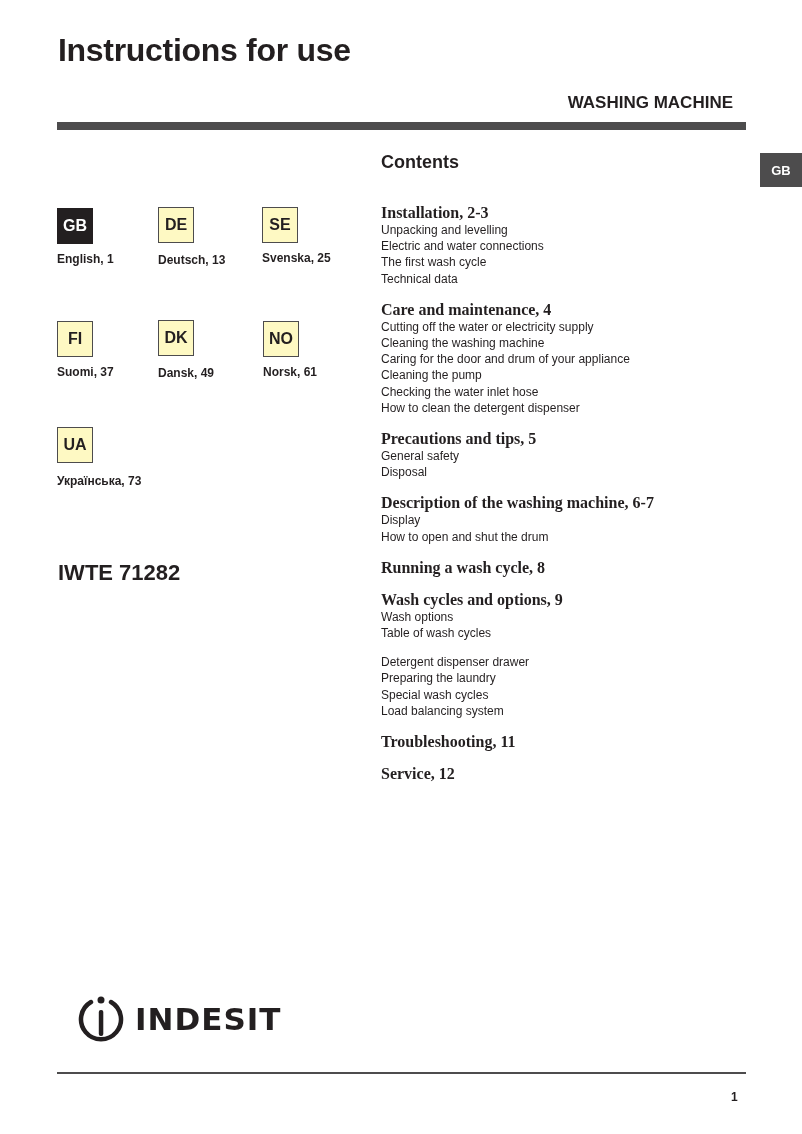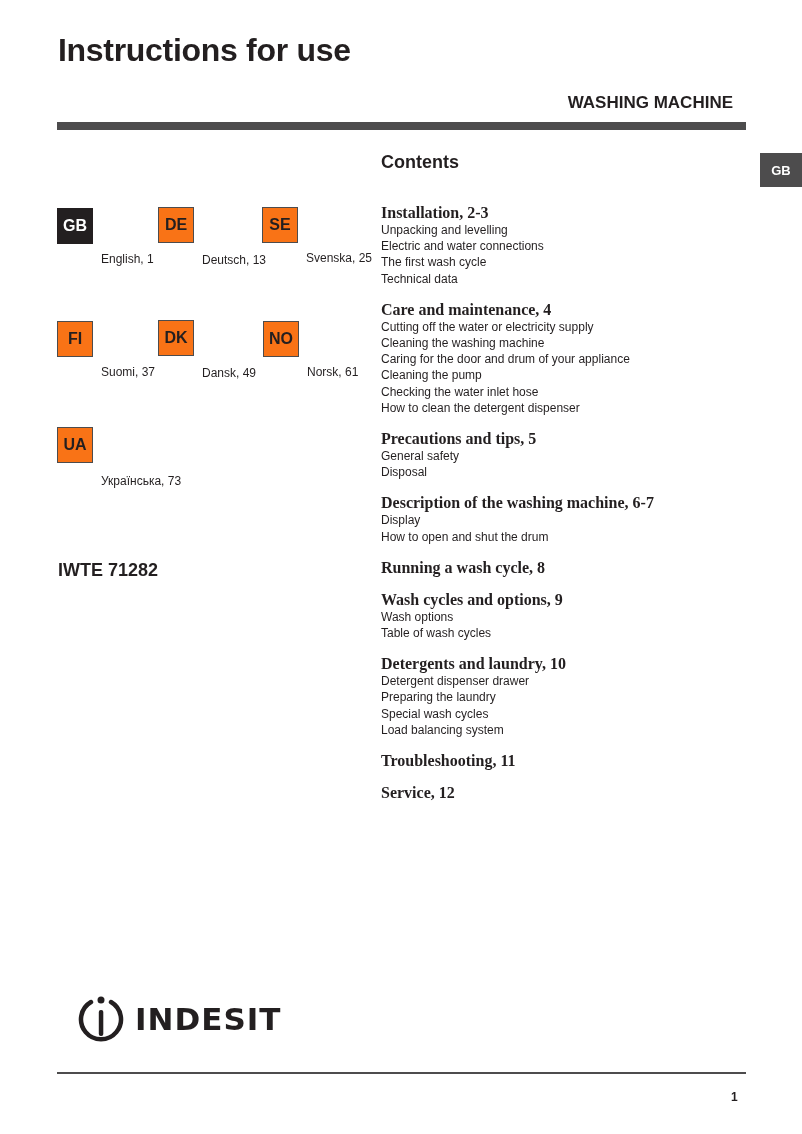--- a/index.html
+++ b/index.html
@@ -7,24 +7,24 @@
          font-family: "Liberation Sans", sans-serif; color: #231f20; }
   .abs { position: absolute; }
   .title { left: 58px; top: 26px; font-size: 32px; font-weight: bold; letter-spacing: -0.3px; line-height: 48px; }
   .subtitle { right: 69px; top: 93px; font-size: 17px; font-weight: bold; line-height: 20px; }
   .top-bar { left: 57px; top: 122px; width: 689px; height: 8px; background: #4d4c4d; }
   .gb-tab { left: 760px; top: 153px; width: 42px; height: 34px; background: #4d4c4d; color: #fff;
             font-size: 13px; font-weight: bold; display: flex; align-items: center; justify-content: center; }
   .lang { position: absolute; }
   .lang-box { width: 36px; height: 36px; border: 1px solid #4d4c4d; box-sizing: border-box;
               display: flex; align-items: center; justify-content: center;
-              font-size: 16px; font-weight: bold; background: #f97316; color: #231f20; }
+              font-size: 16px; font-weight: bold; background: #fef9c3; color: #231f20; }
   .lang-box.active { background: #231f20; color: #fff; border-color: #231f20; }
-  .lang-label { font-size: 12px; font-weight: normal; margin-top: 8px; white-space: nowrap; margin-left: 44px; }
-  .model { left: 58px; top: 560px; font-size: 18px; font-weight: bold; }
+  .lang-label { font-size: 12px; font-weight: bold; margin-top: 8px; white-space: nowrap; }
+  .model { left: 58px; top: 560px; font-size: 22px; font-weight: bold; }
   .contents-h { left: 381px; top: 152px; font-size: 18px; font-weight: bold; }
   .toc { left: 381px; top: 203px; width: 370px; }
   .toc-sec { margin-bottom: 13px; }
   .toc-head { font-size: 16px; font-weight: bold; line-height: 19px; font-family: Liberation Serif, serif; }
   .toc-item { font-size: 12px; line-height: 16.2px; color: #231f20; }
   .logo { left: 75px; top: 994px; display: flex; align-items: center; }
   .logo-text { font-size: 31px; font-weight: bold; letter-spacing: 1px; margin-left: 8px; font-family: "DejaVu Sans", sans-serif; }
   .bottom-rule { left: 57px; top: 1072px; width: 689px; height: 2px; background: #4d4c4d; }
   .page-num { left: 731px; top: 1090px; font-size: 12px; font-weight: bold; }
 </style>
@@ -100,21 +100,20 @@
   </div>
   <div class="toc-sec">
     <div class="toc-head">Running a wash cycle, 8</div>
   </div>
   <div class="toc-sec">
     <div class="toc-head">Wash cycles and options, 9</div>
     <div class="toc-item">Wash options</div>
     <div class="toc-item">Table of wash cycles</div>
   </div>
   <div class="toc-sec">
-    <div class="toc-head">Detergents and laundry, 10</div>
     <div class="toc-item">Detergent dispenser drawer</div>
     <div class="toc-item">Preparing the laundry</div>
     <div class="toc-item">Special wash cycles</div>
     <div class="toc-item">Load balancing system</div>
   </div>
   <div class="toc-sec">
     <div class="toc-head">Troubleshooting, 11</div>
   </div>
   <div class="toc-sec">
     <div class="toc-head">Service, 12</div>

